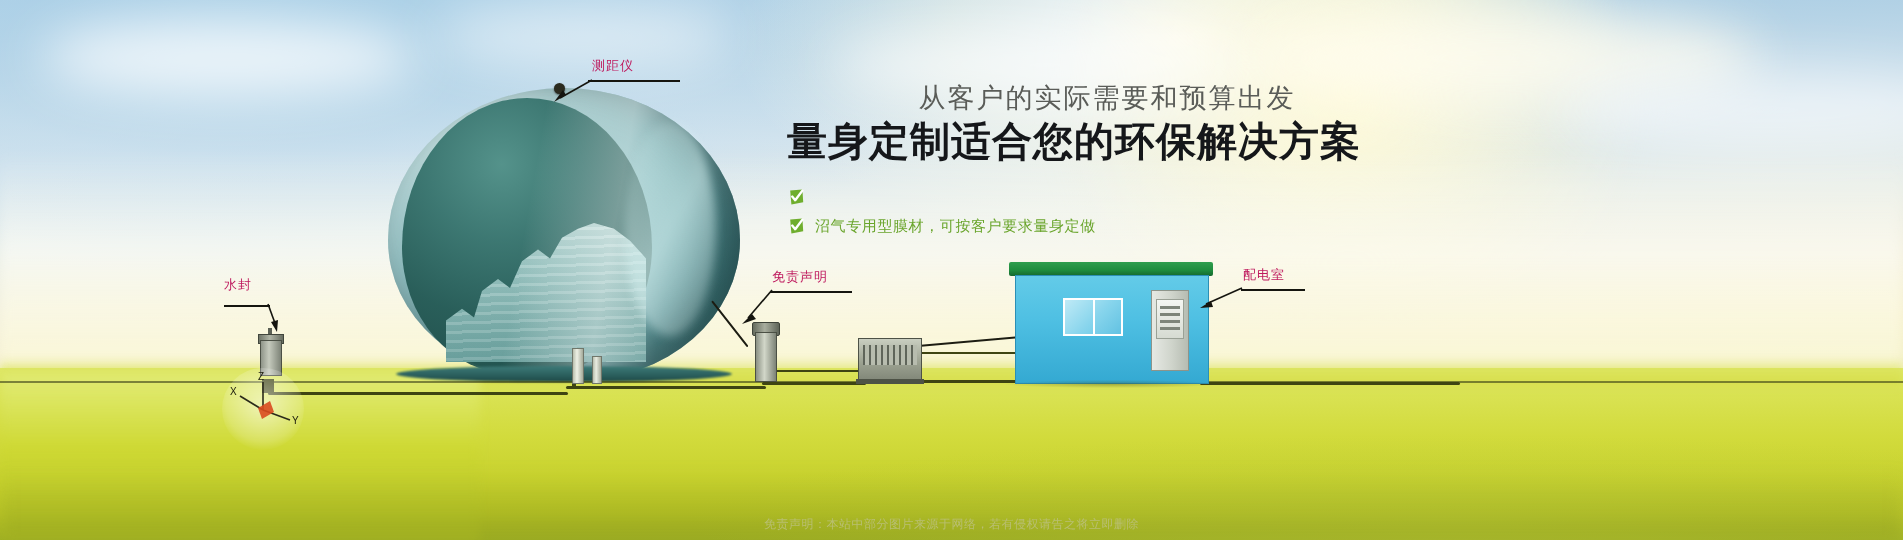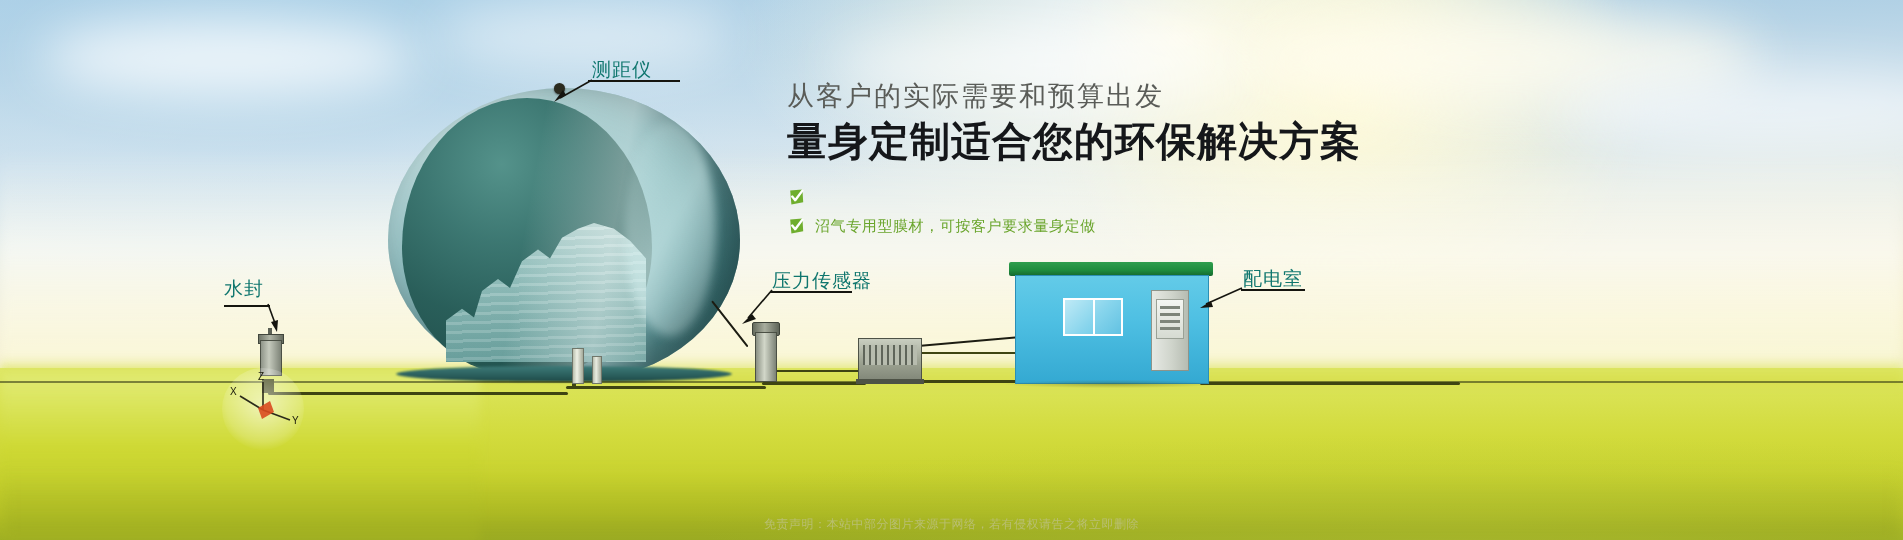--- a/index.html
+++ b/index.html
@@ -153,30 +153,30 @@
   .house-shadow{position:absolute;left:-10px;top:118px;width:214px;height:8px;
     background:radial-gradient(ellipse,rgba(60,70,20,.35) 0%,rgba(60,70,20,0) 72%);}
 
   
   .axis{position:absolute;left:222px;top:368px;width:82px;height:82px;border-radius:50%;
     background:radial-gradient(circle at 50% 45%, rgba(255,255,255,.55) 0%, rgba(255,255,255,.18) 60%, rgba(255,255,255,0) 75%);}
 
   
   .copy{position:absolute;left:787px;top:80px;width:640px;}
   .sub{font-size:27px;color:#5a5c58;letter-spacing:2px;line-height:1.35;
-    font-family:Liberation Mono, monospace;}
+    font-family:Liberation Sans, sans-serif;text-align:center;}
   .head{font-size:40px;font-weight:bold;color:#15171a;letter-spacing:1px;line-height:1.28;
     font-family:"Liberation Sans","DejaVu Sans",sans-serif;}
   .bullets{margin-top:20px;}
   .bullet{display:flex;align-items:center;margin-bottom:10px;}
   .tick{width:19px;height:19px;margin-right:9px;flex:0 0 auto;}
   .btext{font-size:15px;color:#6aa52c;letter-spacing:.6px;line-height:1.2;}
 
   
-  .callout{position:absolute;font-size:19px;color:#0f766e;letter-spacing:1px;white-space:nowrap;}
+  .callout{position:absolute;font-size:13px;color:#be185d;letter-spacing:1px;white-space:nowrap;}
   .lead{position:absolute;background:#15150f;height:1.5px;transform-origin:0 50%;}
 
   
   .disclaimer{
     position:absolute;left:0;top:516px;width:1903px;text-align:center;
     font-size:12px;color:#b9bf72;letter-spacing:.5px;
   }
   .wire{position:absolute;height:2px;background:#1c1c12;transform-origin:0 50%;border-radius:2px;}
 </style>
 </head>
@@ -273,21 +273,21 @@
     <polygon points="2,24 14,17 11,12" fill="#15150f"></polygon>
   </svg>
 
   <div class="callout" style="left:224px;top:276px;">水封</div>
   <div class="lead" style="left:224px;top:305px;width:46px;"></div>
   <svg style="position:absolute;left:256px;top:300px;" width="26" height="34">
     <line x1="12" y1="4" x2="20" y2="26" stroke="#15150f" stroke-width="1.6"></line>
     <polygon points="21,32 15,22 22,20" fill="#15150f"></polygon>
   </svg>
 
-  <div class="callout" style="left:772px;top:268px;">压力传感器</div>
+  <div class="callout" style="left:772px;top:268px;">免责声明</div>
   <div class="lead" style="left:770px;top:291px;width:82px;"></div>
   <svg style="position:absolute;left:736px;top:288px;" width="44" height="38">
     <line x1="36" y1="2" x2="12" y2="30" stroke="#15150f" stroke-width="1.6"></line>
     <polygon points="6,36 16,26 20,31" fill="#15150f"></polygon>
   </svg>
 
   <div class="callout" style="left:1243px;top:266px;">配电室</div>
   <div class="lead" style="left:1241px;top:289px;width:64px;"></div>
   <svg style="position:absolute;left:1196px;top:286px;" width="50" height="26">
     <line x1="46" y1="2" x2="10" y2="18" stroke="#15150f" stroke-width="1.6"></line>

